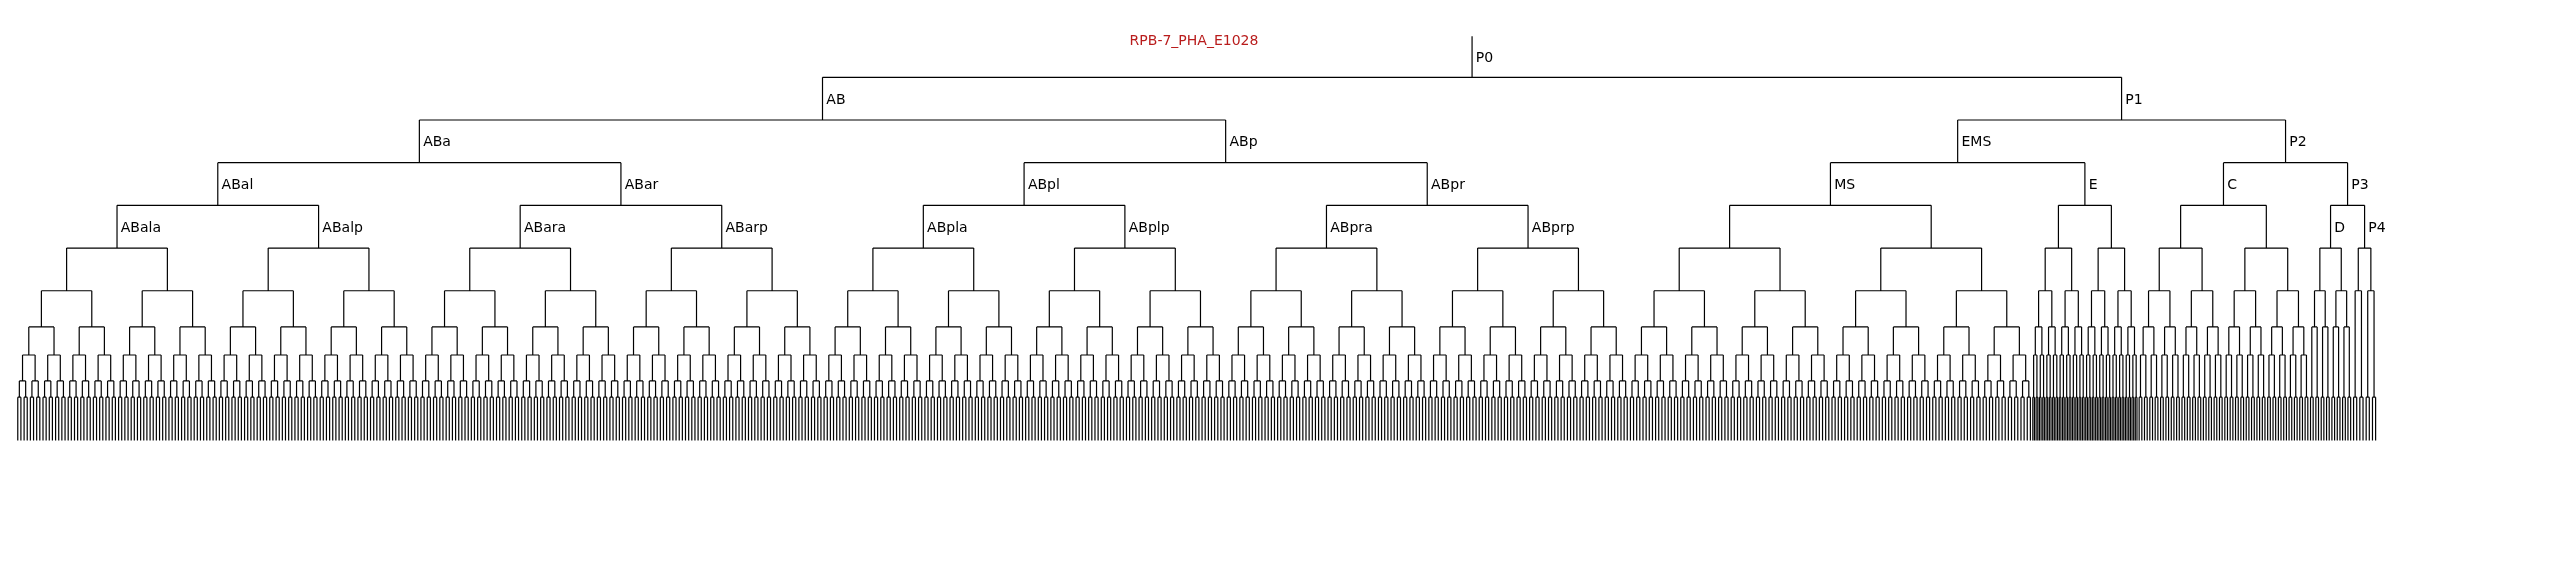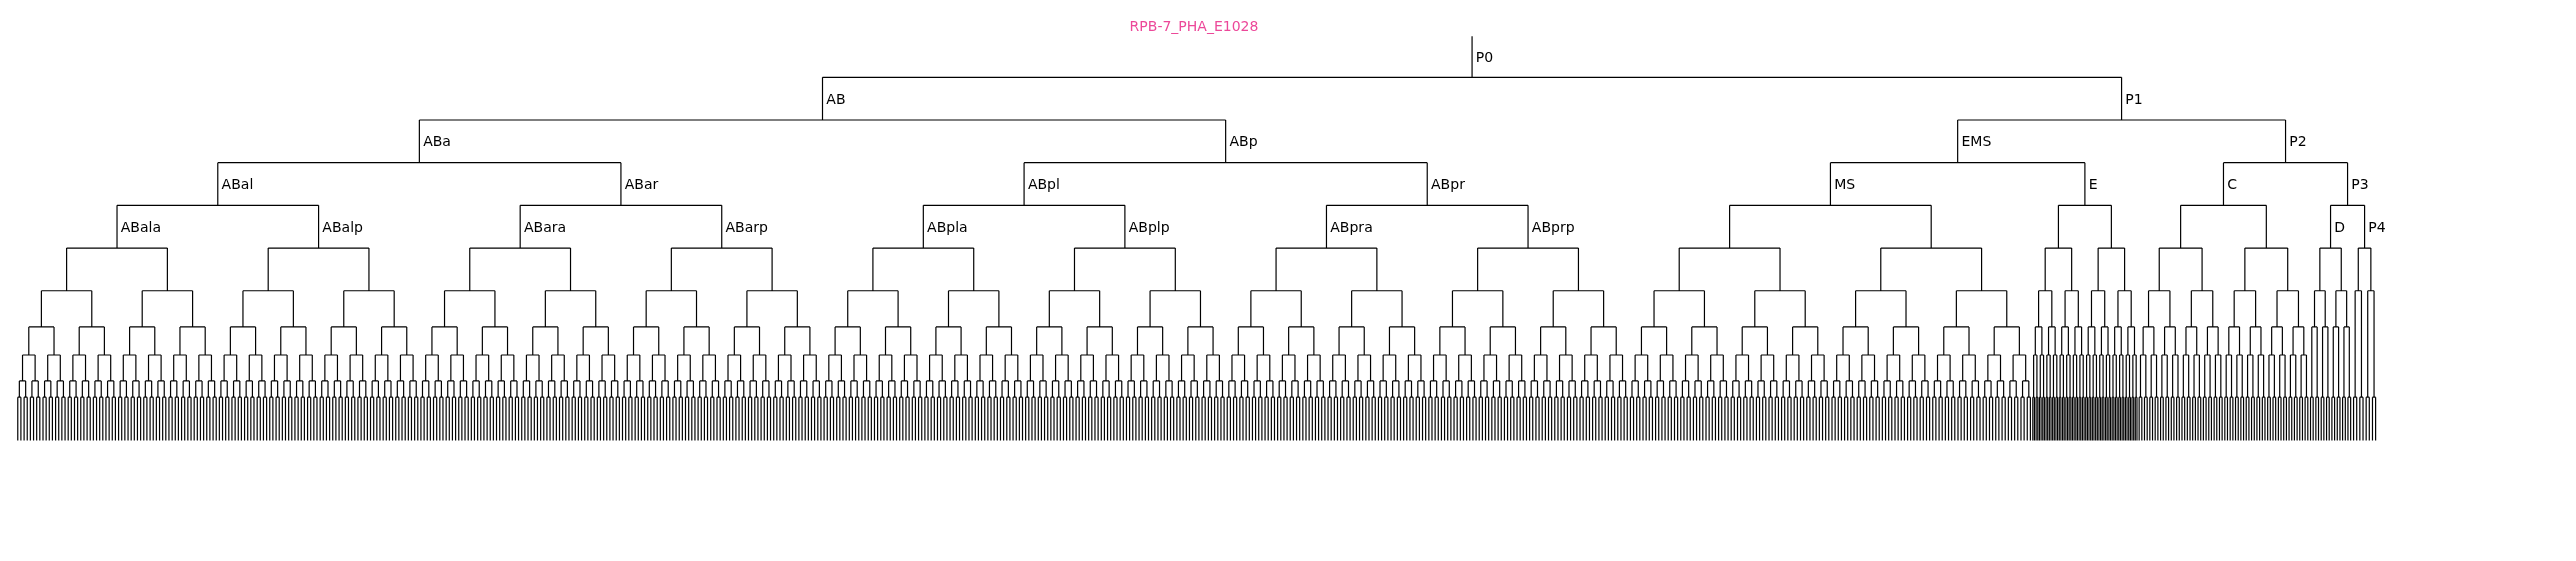--- a/index.html
+++ b/index.html
@@ -10,25 +10,25 @@
   #canvas {
     position: relative;
     width: 2576px;
     height: 562px;
     background: #ffffff;
     overflow: hidden;
     font-family: "DejaVu Sans", sans-serif;
   }
   #figure-title {
     position: absolute;
-    top: 18px;
+    top: 32px;
     left: 1194px;
     transform: translateX(-50%);
     font-size: 14px;
-    color: #ec4899;
+    color: #b91c1c;
     white-space: nowrap;
   }
   #lineage-svg {
     position: absolute;
     top: 0;
     left: 0;
   }
   #lineage-svg text {
     font-family: "DejaVu Sans", sans-serif;
     font-size: 26px;

